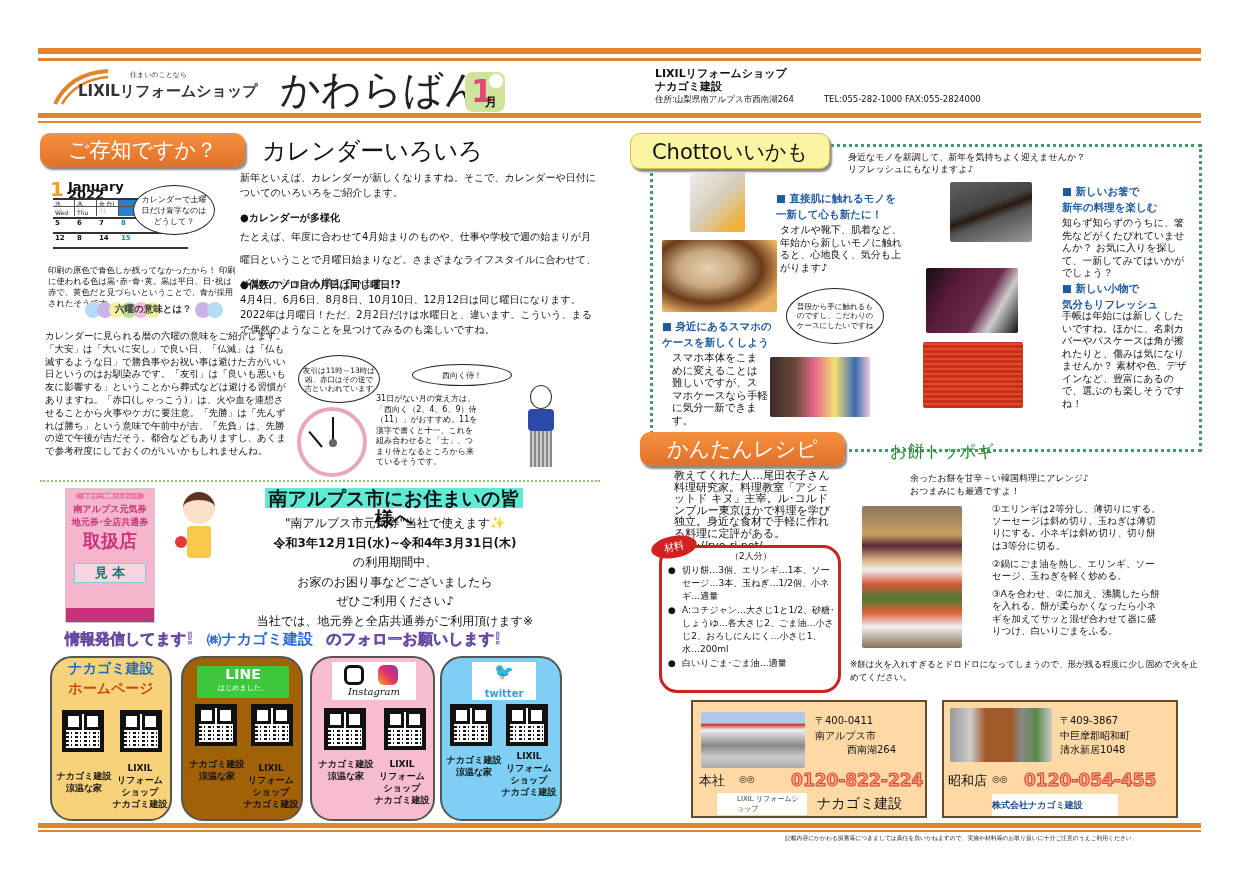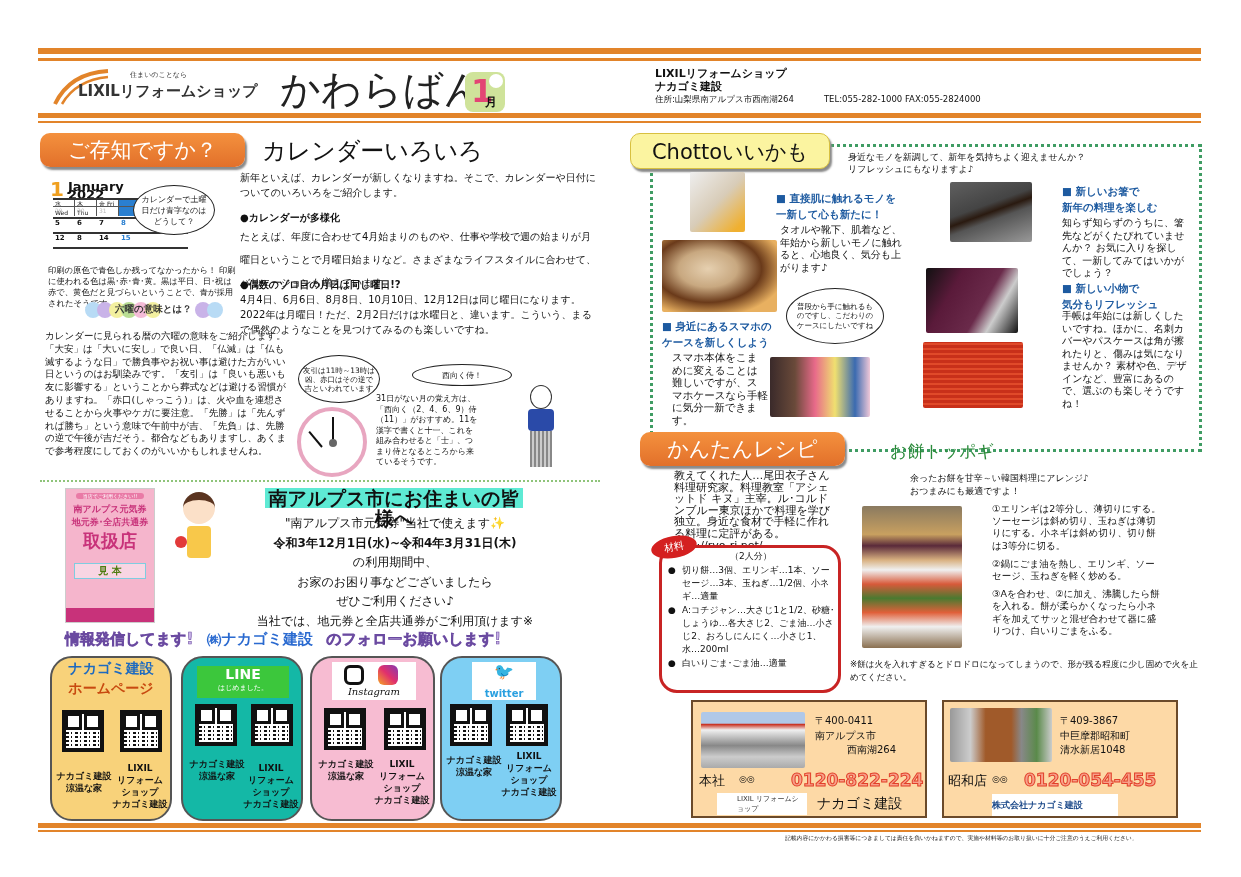--- a/index.html
+++ b/index.html
@@ -127,21 +127,21 @@
   <div style="position:absolute;left:10px;top:46px;width:22px;height:36px;background:repeating-linear-gradient(90deg,#888 0 2px,#ccc 2px 4px)"></div>
 </div>
 
 <div class="abs" style="left:40px;top:480px;width:560px;border-top:2px dotted #8fc47a"></div>
 
 <div class="abs" style="left:65px;top:488px;width:90px;height:135px;background:#f5b5cc;border:1px solid #ccc;text-align:center">
   <div style="font-size:5px;color:#fff;background:#e97aa6;margin:4px 10px;border-radius:5px">当店でご利用ください!!</div>
   <div style="font-size:9px;font-weight:bold;color:#c8327a">南アルプス元気券</div>
   <div style="font-size:9px;font-weight:bold;color:#c8327a">地元券･全店共通券</div>
   <div style="font-size:18px;font-weight:bold;color:#c8327a">取扱店</div>
-  <div style="margin:10px 8px 0;background:#f8d5e3;color:#4d7c0f;font-weight:bold;font-size:10px;border:1px solid #7ecde0">見 本</div>
+  <div style="margin:10px 8px 0;background:#f8d5e3;color:#0f766e;font-weight:bold;font-size:13px;border:1px solid #7ecde0">見 本</div>
   <div style="position:absolute;bottom:0;left:0;right:0;height:14px;background:#c8327a"></div>
 </div>
 <div class="abs" style="left:175px;top:492px;width:50px;height:80px">
   <div style="position:absolute;left:8px;top:0;width:32px;height:32px;border-radius:50%;background:#fbe0c8;border-top:8px solid #5a3420"></div>
   <div style="position:absolute;left:12px;top:34px;width:24px;height:32px;background:#f8c84a;border-radius:4px"></div>
   <div style="position:absolute;left:0;top:44px;width:12px;height:12px;border-radius:50%;background:#e23a3a"></div>
 </div>
 <div class="abs" style="left:265px;top:488px;width:258px;height:20px;background:#5eead4;text-align:center;font-size:19px;font-weight:bold;line-height:20px">南アルプス市にお住まいの皆様へ</div>
 <div class="abs" style="left:240px;top:514px;width:310px;text-align:center;font-size:12px;line-height:19.5px">
   <div>"南アルプス市元気券"当社で使えます✨</div>
@@ -163,21 +163,21 @@
   <div style="position:absolute;top:22px;width:100%;text-align:center;font-size:14px;font-weight:bold;color:#c84a10">ホームページ</div>
   <div class="qr" style="left:10px;top:52px"></div>
   <div class="qr" style="left:68px;top:52px"></div>
   <div class="snslbl" style="left:4px;top:112px;width:56px;white-space:pre">ナカゴミ建設
 涼温な家</div>
   <div class="snslbl" style="left:56px;top:104px;width:64px;white-space:pre">LIXIL
 リフォーム
 ショップ
 ナカゴミ建設</div>
 </div>
-<div class="snsbox" style="left:181px;width:122px;background:#14b8a6">
+<div class="snsbox" style="left:181px;width:122px;background:#a16207">
   <div style="position:absolute;left:14px;top:8px;width:92px;height:32px;background:#3cc73c;text-align:center;color:#fff">
     <div style="font-size:14px;font-weight:bold;line-height:17px">LINE</div>
     <div style="font-size:7px">はじめました。</div>
   </div>
   <div class="qr" style="left:12px;top:46px"></div>
   <div class="qr" style="left:68px;top:46px"></div>
   <div class="snslbl" style="left:4px;top:100px;width:60px;white-space:pre">ナカゴミ建設
 涼温な家</div>
   <div class="snslbl" style="left:56px;top:104px;width:64px;white-space:pre">LIXIL
 リフォーム

